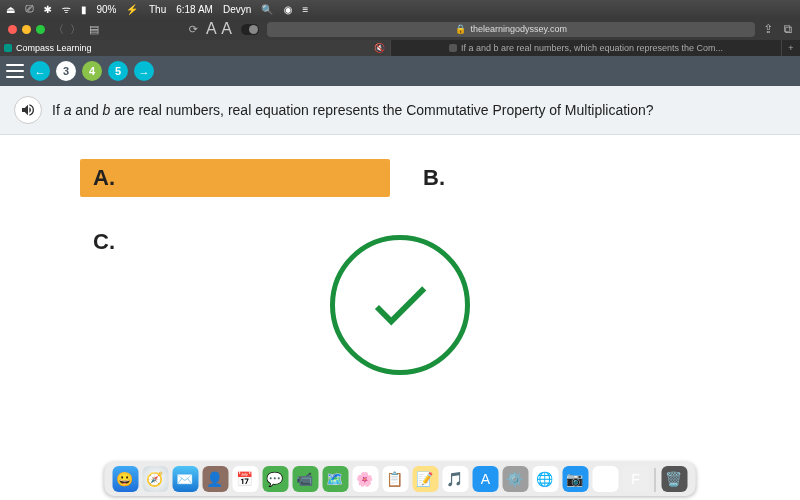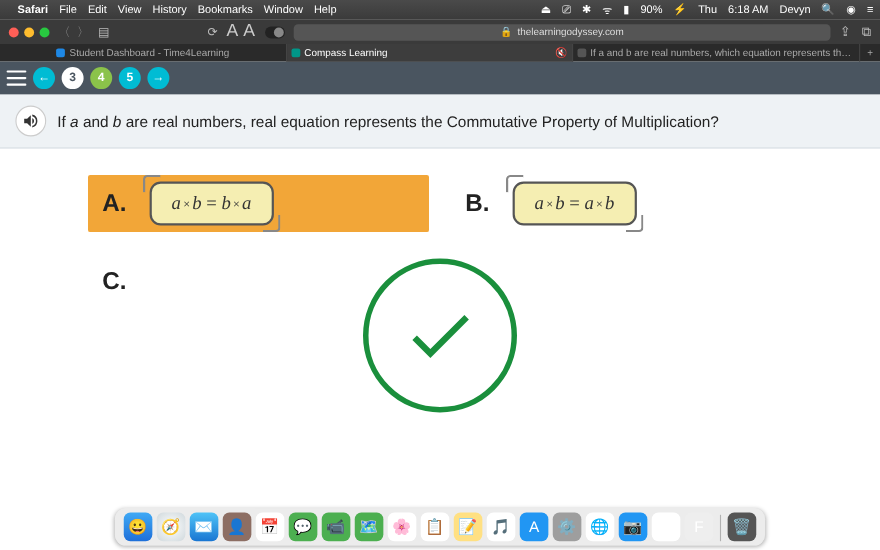--- a/index.html
+++ b/index.html
@@ -57,31 +57,20 @@
   .result svg{width:70px;height:70px}
   
   .dock{position:absolute;bottom:4px;left:50%;transform:translateX(-50%);background:rgba(220,220,220,.55);border-radius:10px;padding:4px 8px;display:flex;gap:4px;align-items:flex-end;box-shadow:0 1px 4px rgba(0,0,0,.3)}
   .dock .app{width:26px;height:26px;border-radius:6px;display:flex;align-items:center;justify-content:center;font-size:14px;color:#fff}
   .dock .sep{width:1px;height:24px;background:rgba(0,0,0,.25);margin:0 2px}
 </style>
 </head>
 <body>
 
 <div class="mac-menu">
-  <div class="left">
-    <span></span>
-    <span class="bold">Safari</span>
-    <span>File</span>
-    <span>Edit</span>
-    <span>View</span>
-    <span>History</span>
-    <span>Bookmarks</span>
-    <span>Window</span>
-    <span>Help</span>
-  </div>
   <div class="right">
     <span>⏏</span>
     <span>⎚</span>
     <span>✱</span>
     <span>ᯤ</span>
     <span>▮</span>
     <span>90%</span>
     <span>⚡</span>
     <span>Thu</span>
     <span>6:18 AM</span>
@@ -111,24 +100,20 @@
     <span>🔒</span>
     <span>thelearningodyssey.com</span>
   </div>
   <div class="right-ico">
     <span>⇪</span>
     <span>⧉</span>
   </div>
 </div>
 
 <div class="tabs">
-  <div class="tab">
-      <span class="fav"></span>
-      <span>Student Dashboard - Time4Learning</span>
-    </div>
   <div class="tab active">
       <span class="fav" style="background:#009688"></span>
       <span>Compass Learning</span>
       <span style="margin-left:auto;color:#888">🔇</span>
     </div>
   <div class="tab">
       <span class="fav" style="background:#555"></span>
       <span style="text-overflow:ellipsis;overflow:hidden">If a and b are real numbers, which equation represents the Com...</span>
     </div>
   <div class="add">+</div>
@@ -156,42 +141,24 @@
   <div class="qtext">
     <span>If </span><span class="ital">a</span><span> and </span><span class="ital">b</span><span> are real numbers, real equation represents the Commutative Property of Multiplication?</span>
   </div>
 </div>
 
 <div class="content">
   <div class="grid">
 
     <div class="choice selected">
       <div class="letter">A.</div>
-      <div class="eqwrap">
-        <span class="corner c-tl"></span>
-        <div class="eqbox">
-          <span class="v">a</span><span class="op">×</span><span class="v">b</span>
-          <span>=</span>
-          <span class="v">b</span><span class="op">×</span><span class="v">a</span>
-        </div>
-        <span class="corner c-br"></span>
-      </div>
     </div>
 
     <div class="choice">
       <div class="letter">B.</div>
-      <div class="eqwrap">
-        <span class="corner c-tl"></span>
-        <div class="eqbox">
-          <span class="v">a</span><span class="op">×</span><span class="v">b</span>
-          <span>=</span>
-          <span class="v">a</span><span class="op">×</span><span class="v">b</span>
-        </div>
-        <span class="corner c-br"></span>
-      </div>
     </div>
 
     <div class="choice">
       <div class="letter">C.</div>
     </div>
 
   </div>
 
   <div class="result">
     <svg viewBox="0 0 24 24">

